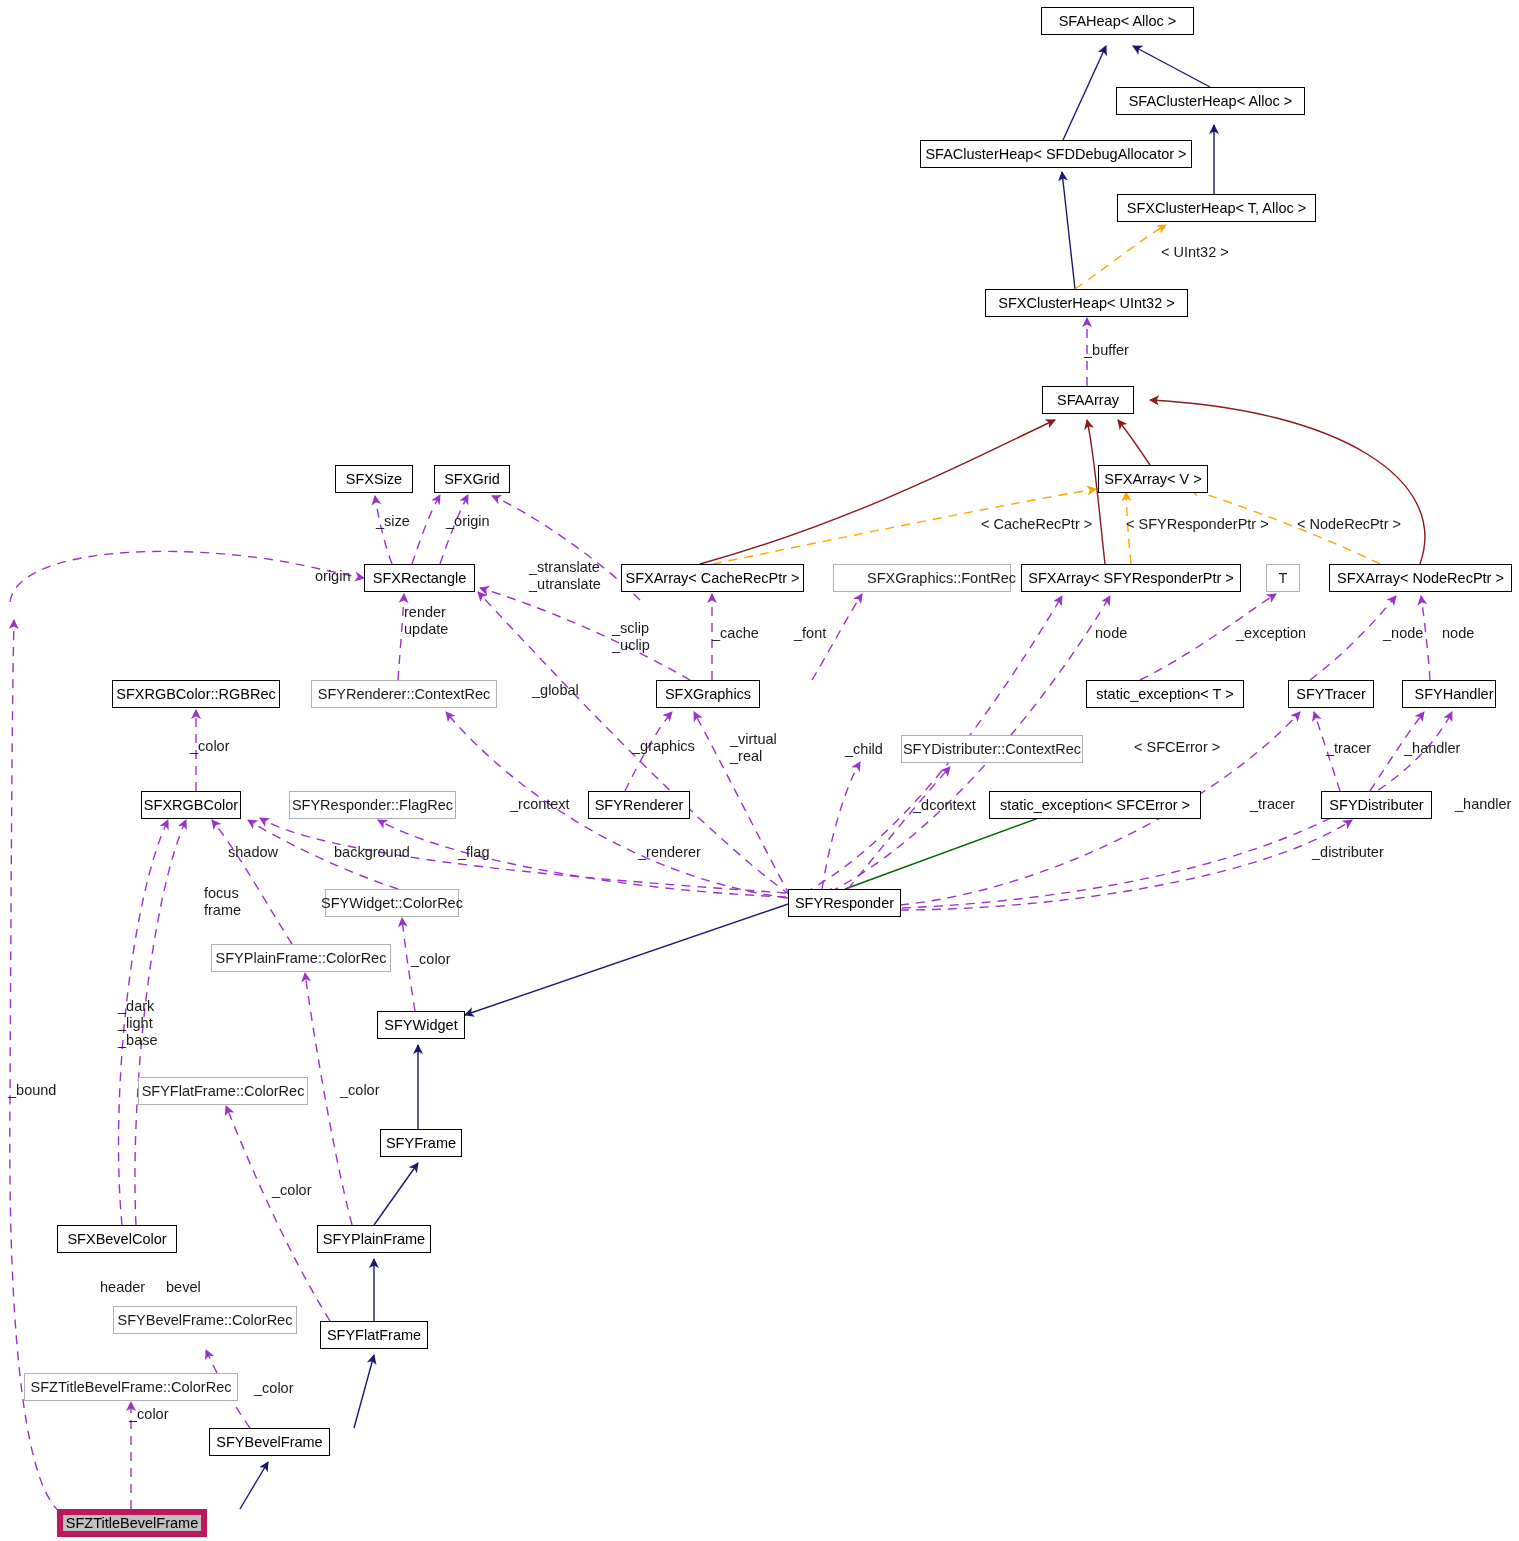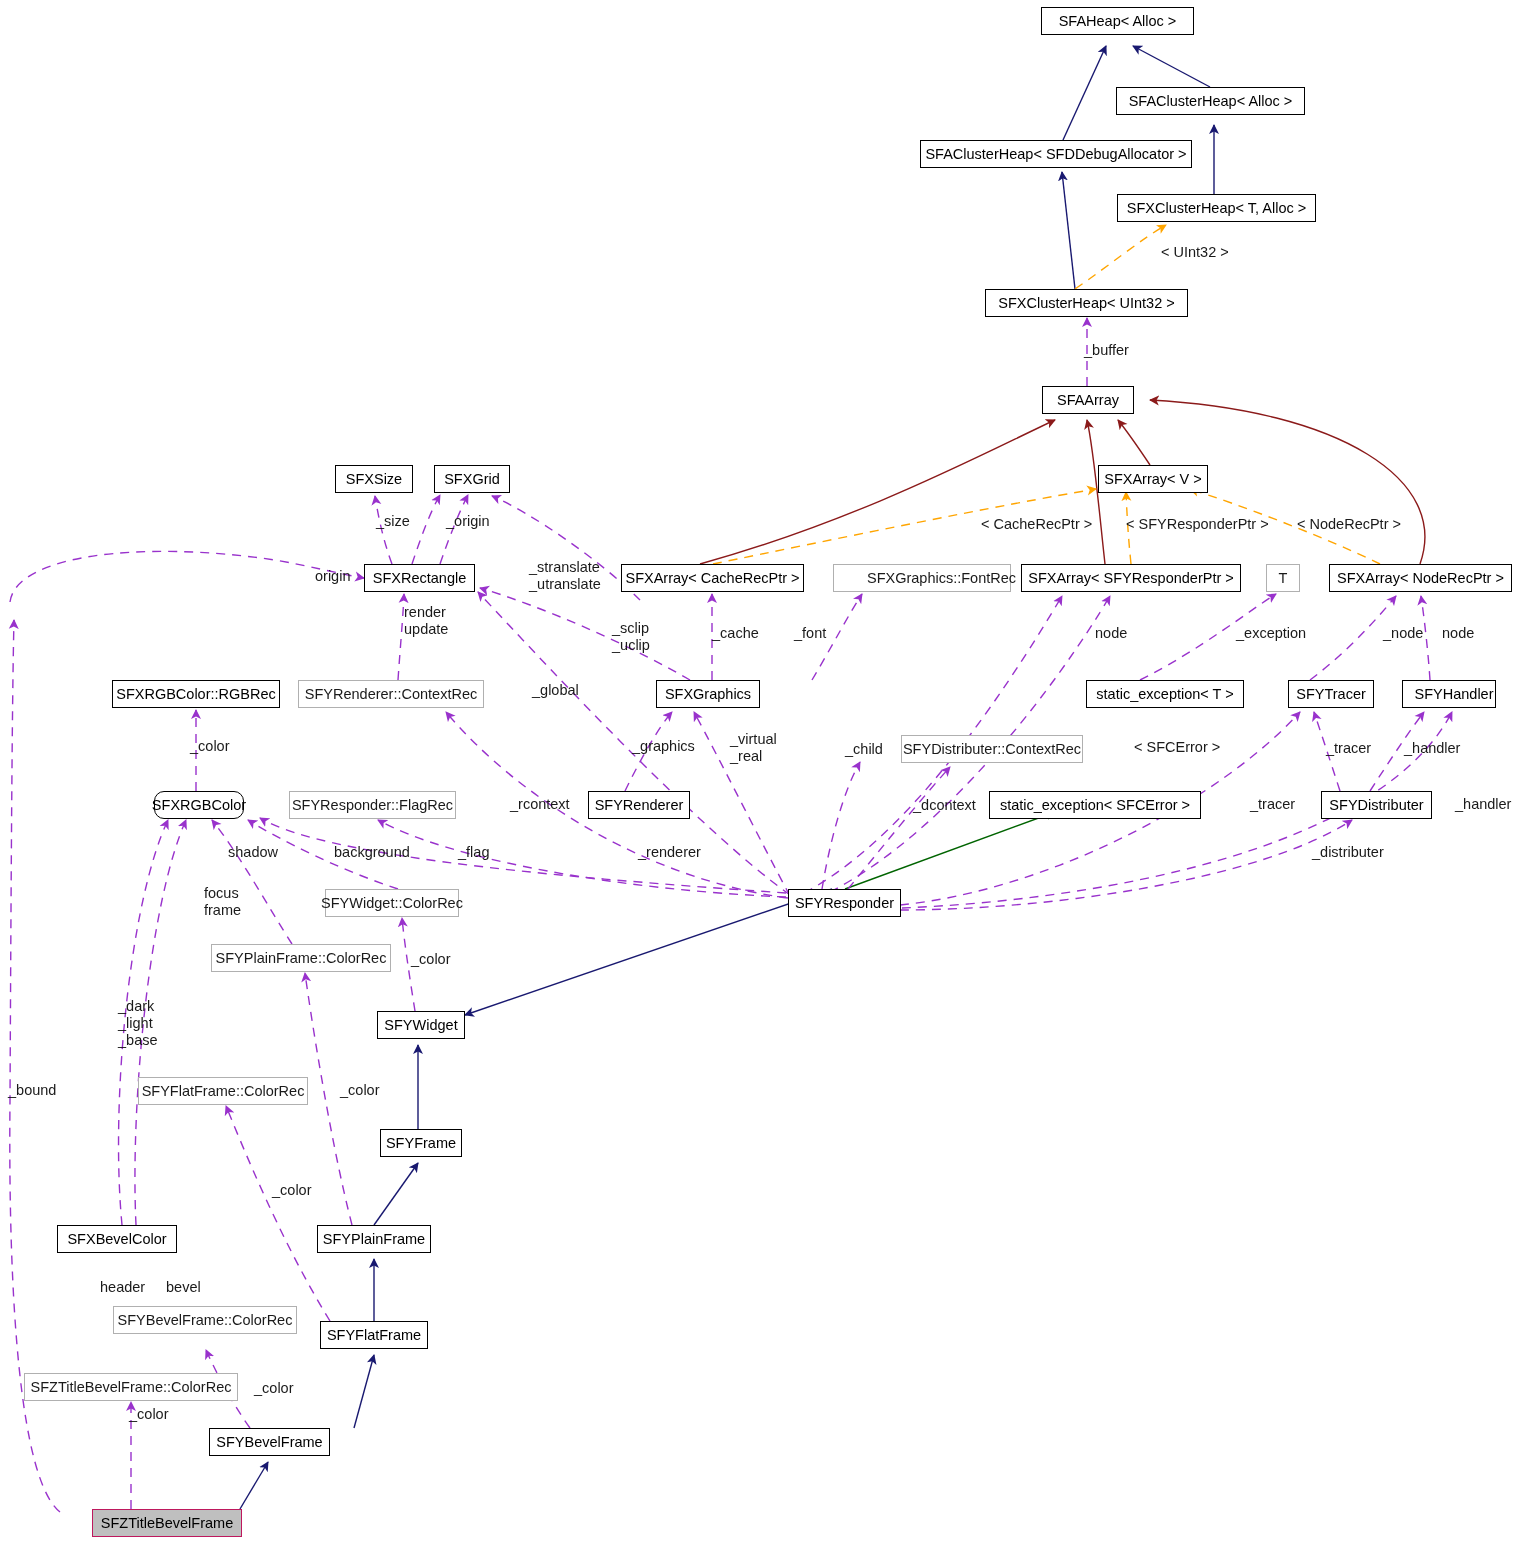--- a/index.html
+++ b/index.html
@@ -36,22 +36,21 @@
     white-space: nowrap;
     padding: 0 8px;
     line-height: 1;
   }
   .node.template {
     border: 1px solid #b0b0b0;
     color: #1a1a1a;
   }
   .node.current {
     background: #bfbfbf;
-    border: 1px solid #be185d;
-    margin-left: 35px;
+    border: 6px solid #be185d;
   }
   .elabel {
     position: absolute;
     font-size: 14.5px;
     color: #1a1a1a;
     white-space: pre;
     line-height: 1.18;
     background: transparent;
   }
 </style>
@@ -195,26 +194,26 @@
       <div class="node" style="left: 335px; top: 465px; width: 78px; text-align: right;">SFXSize</div>
       <div class="node" style="left: 434px; top: 465px; width: 76px;">SFXGrid</div>
       <div class="node" style="left: 1098px; top: 465px; width: 110px;">SFXArray&lt; V &gt;</div>
       <div class="node" style="left: 364px; top: 564px; width: 111px;">SFXRectangle</div>
       <div class="node" style="left: 621px; top: 564px; width: 183px;">SFXArray&lt; CacheRecPtr &gt;</div>
       <div class="node template" style="left: 833px; top: 564px; width: 178px; padding-left: 47px;">SFXGraphics::FontRec</div>
       <div class="node" style="left: 1021px; top: 564px; width: 220px;">SFXArray&lt; SFYResponderPtr &gt;</div>
       <div class="node template" style="left: 1266px; top: 564px; width: 34px;">T</div>
       <div class="node" style="left: 1329px; top: 564px; width: 183px;">SFXArray&lt; NodeRecPtr &gt;</div>
       <div class="node" style="left: 112px; top: 680px; width: 168px;">SFXRGBColor::RGBRec</div>
-      <div class="node template" style="left: 298px; top: 680px; width: 186px;">SFYRenderer::ContextRec</div>
+      <div class="node template" style="left: 311px; top: 680px; width: 186px;">SFYRenderer::ContextRec</div>
       <div class="node" style="left: 656px; top: 680px; width: 104px;">SFXGraphics</div>
       <div class="node" style="left: 1086px; top: 680px; width: 158px;">static_exception&lt; T &gt;</div>
       <div class="node" style="left: 1288px; top: 680px; width: 86px;">SFYTracer</div>
       <div class="node" style="left: 1402px; top: 680px; width: 94px; padding-left: 18px;">SFYHandler</div>
-      <div class="node" style="left: 154px; top: 791px; width: 90px; border-radius: 10px;">SFXRGBColor</div>
+      <div class="node" style="left: 141px; top: 791px; width: 100px;">SFXRGBColor</div>
       <div class="node template" style="left: 289px; top: 791px; width: 167px;">SFYResponder::FlagRec</div>
       <div class="node" style="left: 588px; top: 791px; width: 102px;">SFYRenderer</div>
       <div class="node template" style="left: 901px; top: 735px; width: 182px;">SFYDistributer::ContextRec</div>
       <div class="node" style="left: 989px; top: 791px; width: 212px;">static_exception&lt; SFCError &gt;</div>
       <div class="node" style="left: 1321px; top: 791px; width: 111px;">SFYDistributer</div>
       <div class="node template" style="left: 325px; top: 889px; width: 134px;">SFYWidget::ColorRec</div>
       <div class="node" style="left: 788px; top: 889px; width: 113px;">SFYResponder</div>
       <div class="node template" style="left: 211px; top: 944px; width: 180px;">SFYPlainFrame::ColorRec</div>
       <div class="node" style="left: 377px; top: 1011px; width: 88px;">SFYWidget</div>
       <div class="node template" style="left: 138px; top: 1077px; width: 170px;">SFYFlatFrame::ColorRec</div>

